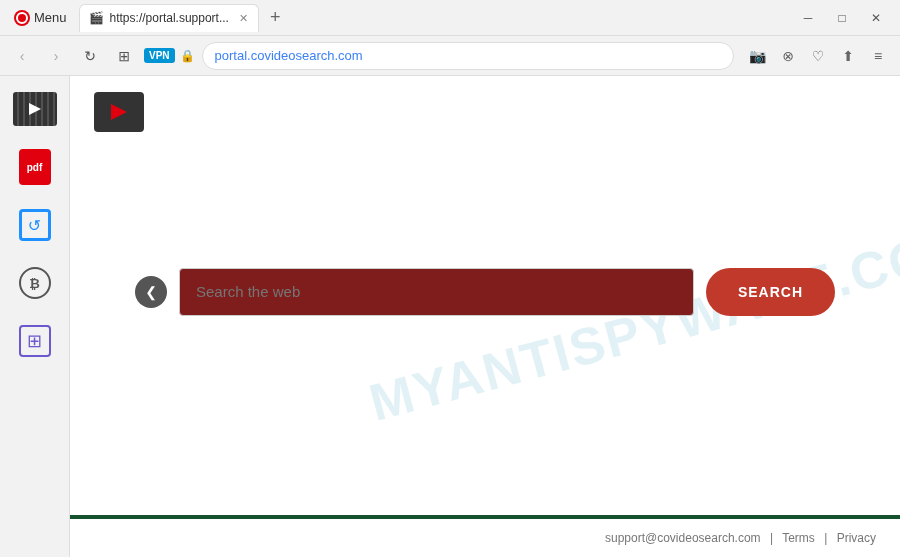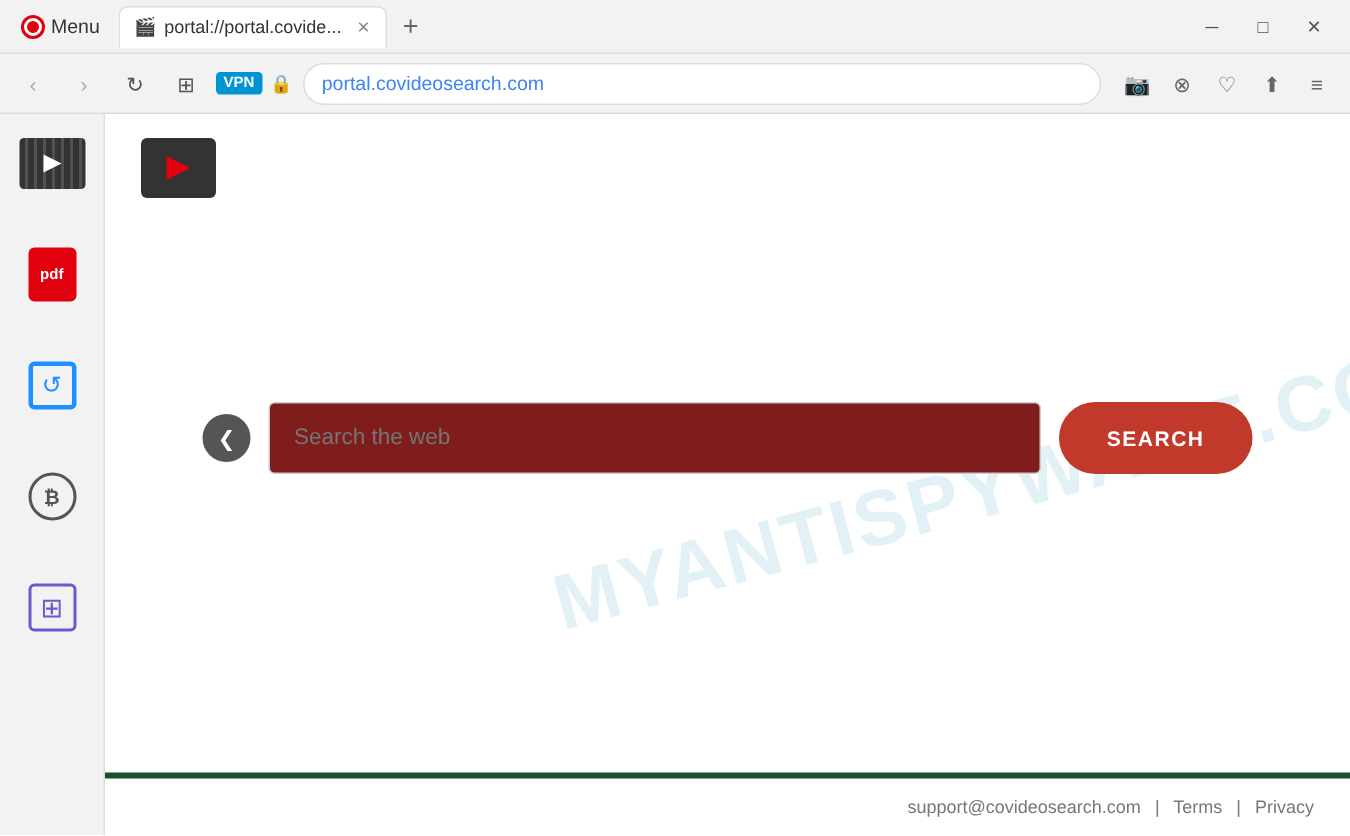--- a/index.html
+++ b/index.html
@@ -95,21 +95,21 @@
 
     
     .sidebar {
       width: 70px;
       background: #f2f2f2;
       border-right: 1px solid #ddd;
       display: flex;
       flex-direction: column;
       align-items: center;
       padding: 10px 0;
-      gap: 28px;
+      gap: 12px;
     }
     .sidebar-item {
       width: 46px; height: 46px;
       display: flex; align-items: center; justify-content: center;
       cursor: pointer; border-radius: 8px;
       position: relative;
     }
 
     
     .page-content {
@@ -289,21 +289,21 @@
 <div class="browser-frame">
 
   <div class="title-bar">
     <div class="opera-menu">
       <div class="opera-icon"></div>
       <span>Menu</span>
     </div>
     <div class="tab-bar">
       <div class="tab">
         <span class="tab-favicon">🎬</span>
-        <span>portal://portal.covide...</span>
+        <span>https://portal.support...</span>
         <span class="tab-close">✕</span>
       </div>
       <div class="new-tab-btn">+</div>
     </div>
     <div class="window-controls">
       <div class="window-btn">─</div>
       <div class="window-btn">□</div>
       <div class="window-btn close">✕</div>
     </div>
   </div>

